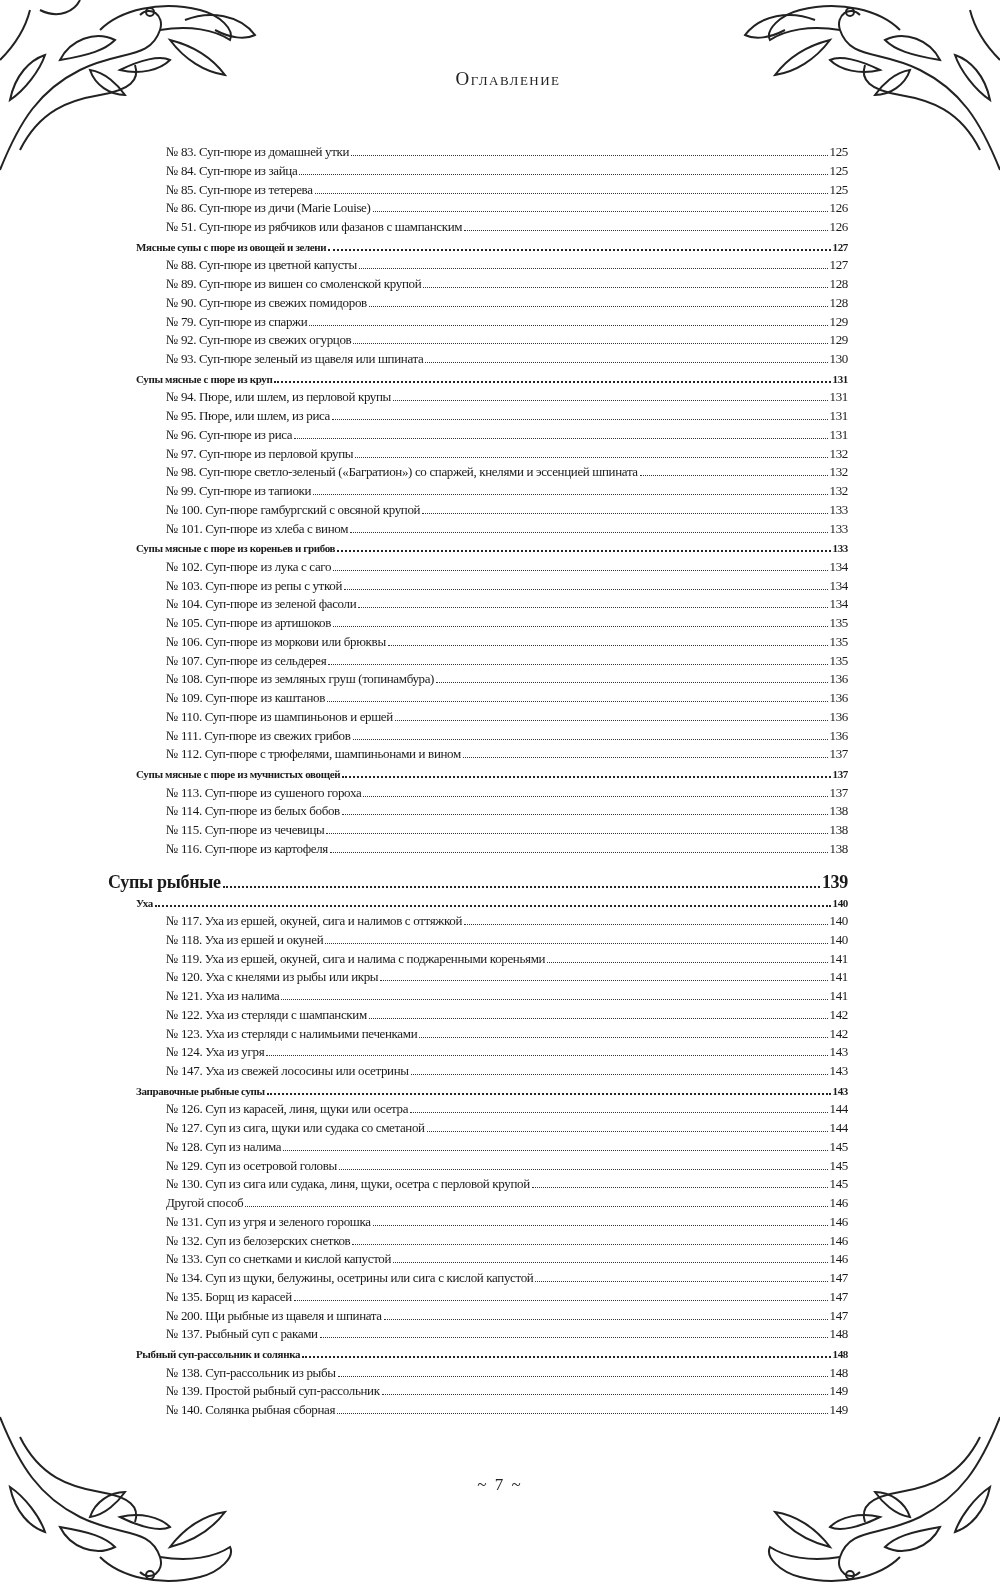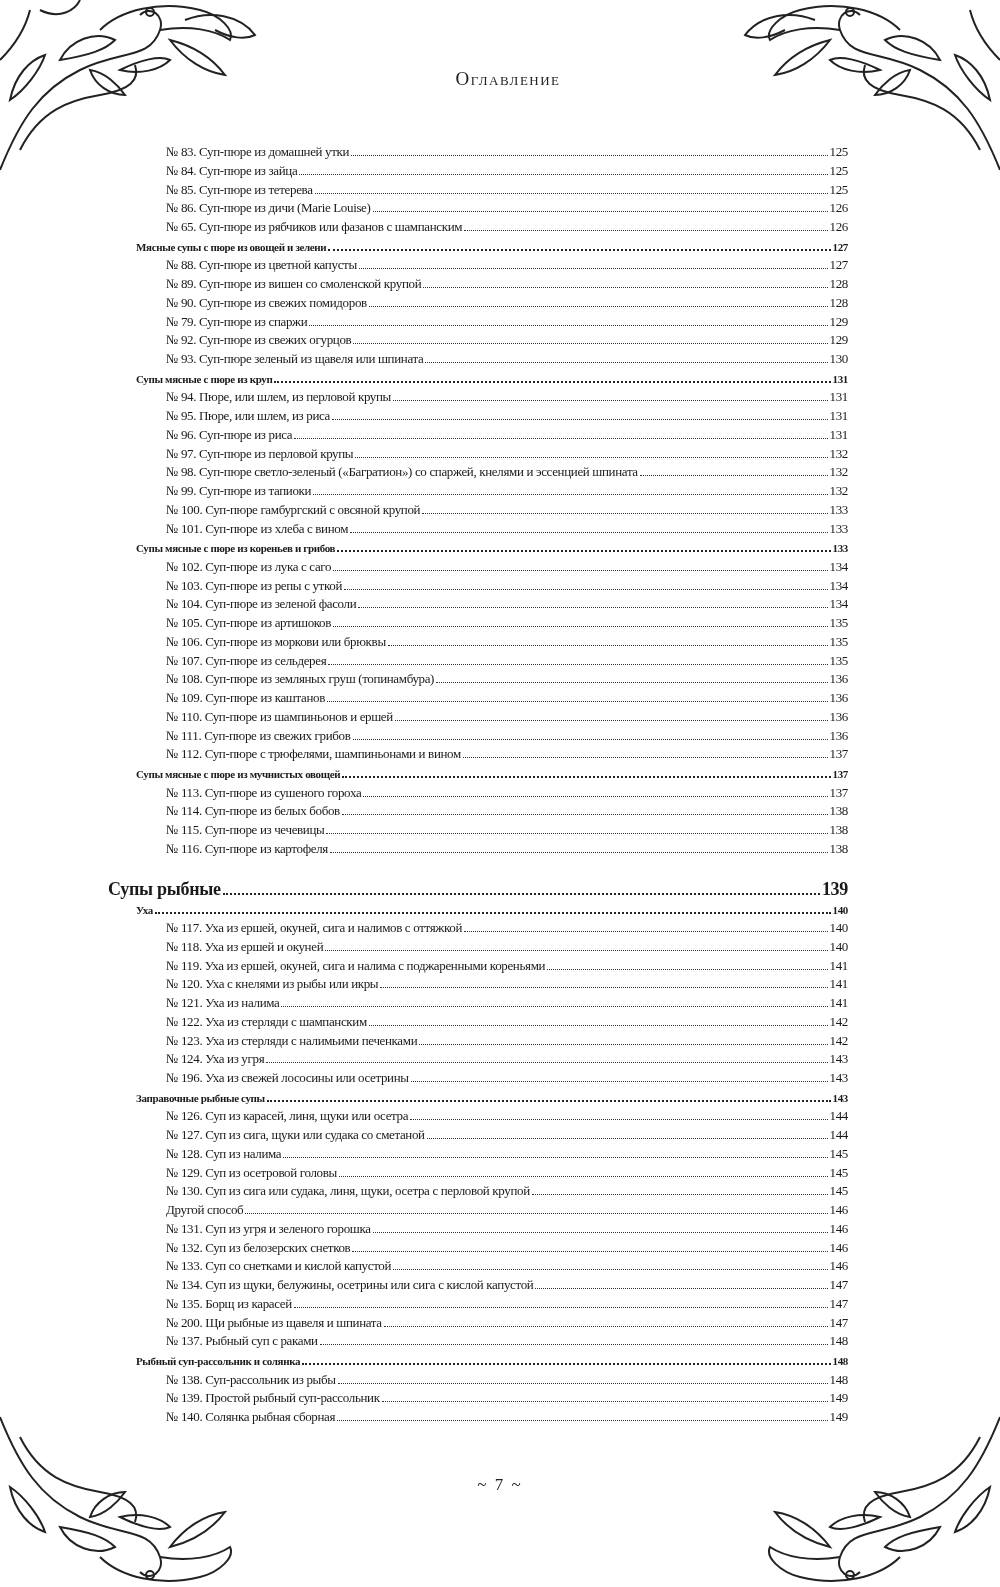--- a/index.html
+++ b/index.html
@@ -29,21 +29,21 @@
   .row .d {
     flex: 1 1 auto; overflow: hidden; position: relative; height: 12px;
     border-bottom: 1.5px dotted #333; margin-bottom: 3px; min-width: 10px;
   }
   .row .p { flex: 0 0 auto; padding-left: 2px; text-align: right; }
   .lvl2 { padding-left: 58px; }
   .lvl1 { padding-left: 28px; font-weight: bold; font-size: 11px; height: 19.5px; line-height: 19.5px; }
   .lvl1 .d { border-bottom: 2px dotted #222; }
   .lvl0 {
     padding-left: 0; font-weight: bold; font-size: 18px; height: 22px; line-height: 22px;
-    margin-top: 19px; letter-spacing: -0.3px;
+    margin-top: 12px; letter-spacing: -0.3px;
   }
   .lvl0 .d { border-bottom: 2.5px dotted #222; height: 14px; margin-bottom: 4px; }
   .page-number {
     position: absolute; top: 1475px; left: 0; width: 1000px; text-align: center;
     font-size: 17px; color: #222; letter-spacing: 2px;
   }
 </style>
 </head>
 <body>
 
@@ -122,21 +122,21 @@
       <span class="t">№ 85. Суп-пюре из тетерева</span>
       <span class="d"></span>
       <span class="p">125</span>
     </div>
     <div class="row lvl2">
       <span class="t">№ 86. Суп-пюре из дичи (Marie Louise)</span>
       <span class="d"></span>
       <span class="p">126</span>
     </div>
     <div class="row lvl2">
-      <span class="t">№ 65. Суп-пюре из рябчиков или фазанов с шампанским</span>
+      <span class="t">№ 51. Суп-пюре из рябчиков или фазанов с шампанским</span>
       <span class="d"></span>
       <span class="p">126</span>
     </div>
     <div class="row lvl1">
       <span class="t">Мясные супы с пюре из овощей и зелени</span>
       <span class="d"></span>
       <span class="p">127</span>
     </div>
     <div class="row lvl2">
       <span class="t">№ 88. Суп-пюре из цветной капусты</span>
@@ -342,21 +342,21 @@
       <span class="t">№ 123. Уха из стерляди с налимьими печенками</span>
       <span class="d"></span>
       <span class="p">142</span>
     </div>
     <div class="row lvl2">
       <span class="t">№ 124. Уха из угря</span>
       <span class="d"></span>
       <span class="p">143</span>
     </div>
     <div class="row lvl2">
-      <span class="t">№ 196. Уха из свежей лососины или осетрины</span>
+      <span class="t">№ 147. Уха из свежей лососины или осетрины</span>
       <span class="d"></span>
       <span class="p">143</span>
     </div>
     <div class="row lvl1">
       <span class="t">Заправочные рыбные супы</span>
       <span class="d"></span>
       <span class="p">143</span>
     </div>
     <div class="row lvl2">
       <span class="t">№ 126. Суп из карасей, линя, щуки или осетра</span>

